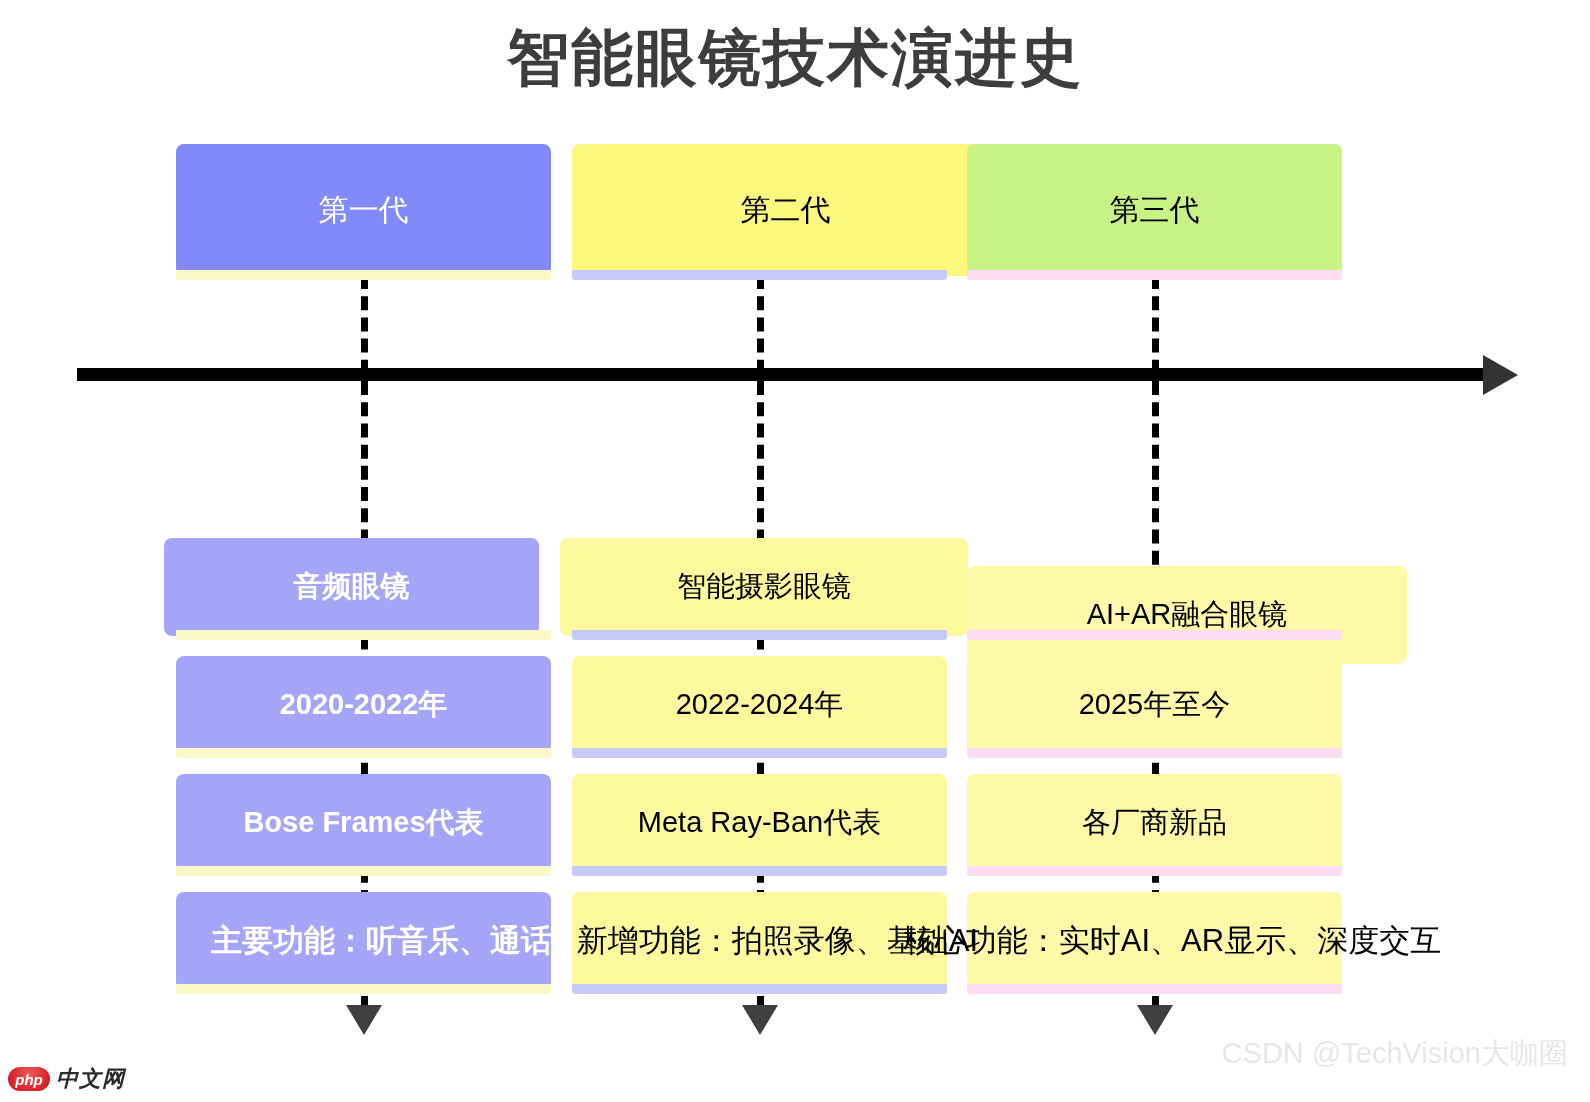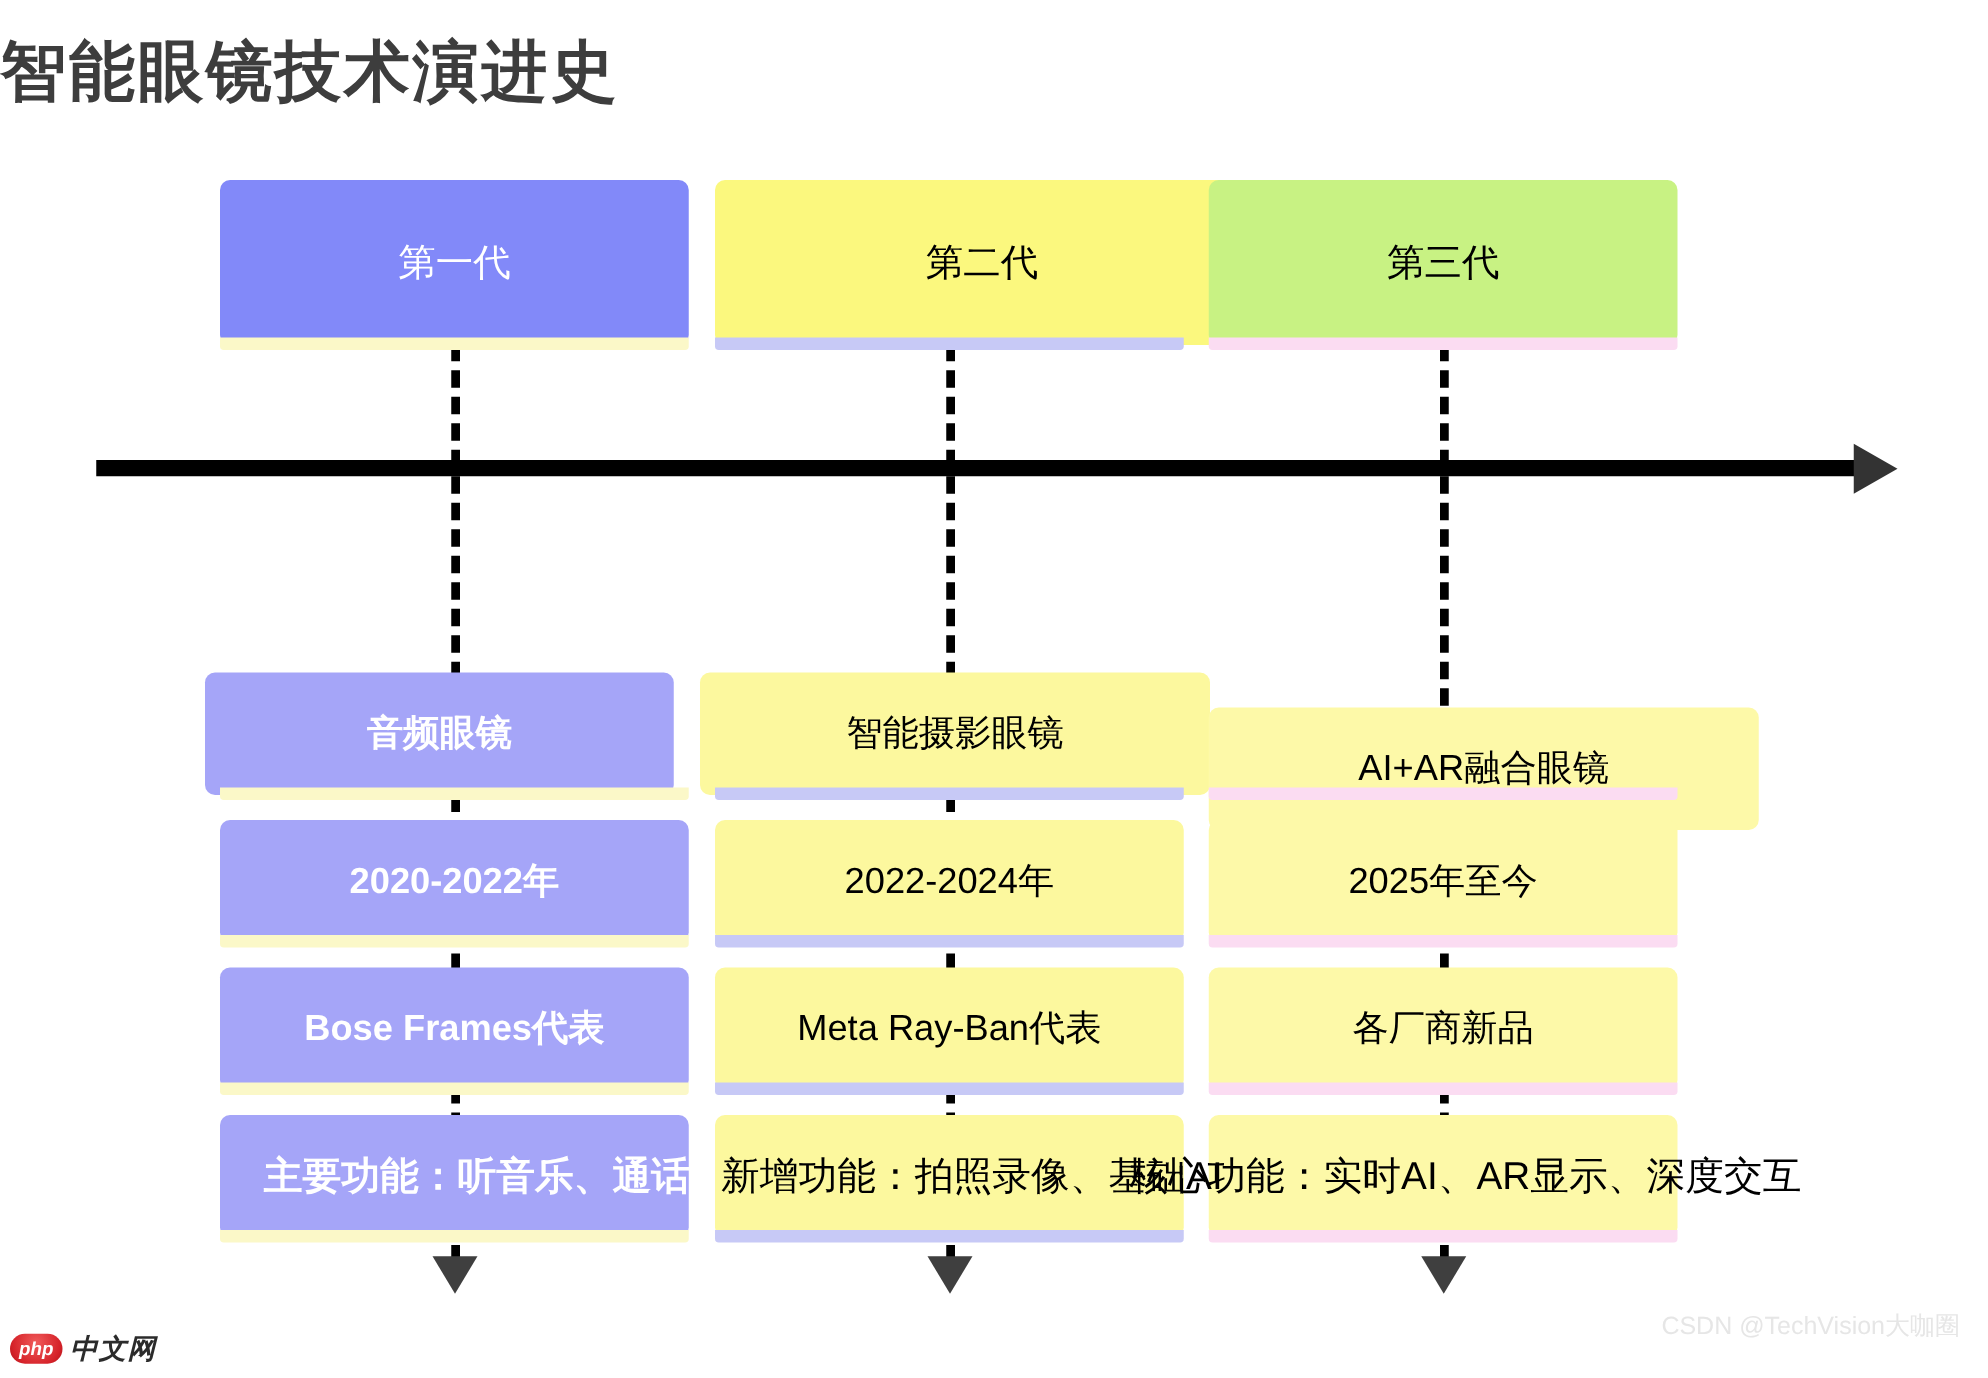--- a/index.html
+++ b/index.html
@@ -17,21 +17,22 @@
     background: #ffffff;
     overflow: hidden;
   }
 
   
   .title {
     position: absolute;
     left: 0;
     top: 18px;
     width: 1590px;
-    font-size: 53px;
+    text-align: center;
+    font-size: 62px;
     font-weight: bold;
     color: #3d3d3d;
     letter-spacing: 2px;
     line-height: 80px;
     white-space: nowrap;
   }
 
   
   .axis-line {
     position: absolute;
@@ -128,21 +129,21 @@
   .overflow-row {
     overflow: visible;
     padding-left: 36px;
   }
 
   
   .csdn-mark {
     position: absolute;
     right: 22px;
     bottom: 28px;
-    font-size: 20px;
+    font-size: 29px;
     color: #e6e6e6;
     white-space: nowrap;
   }
   .php-logo {
     position: absolute;
     left: 8px;
     bottom: 8px;
     display: flex;
     align-items: center;
     height: 30px;

